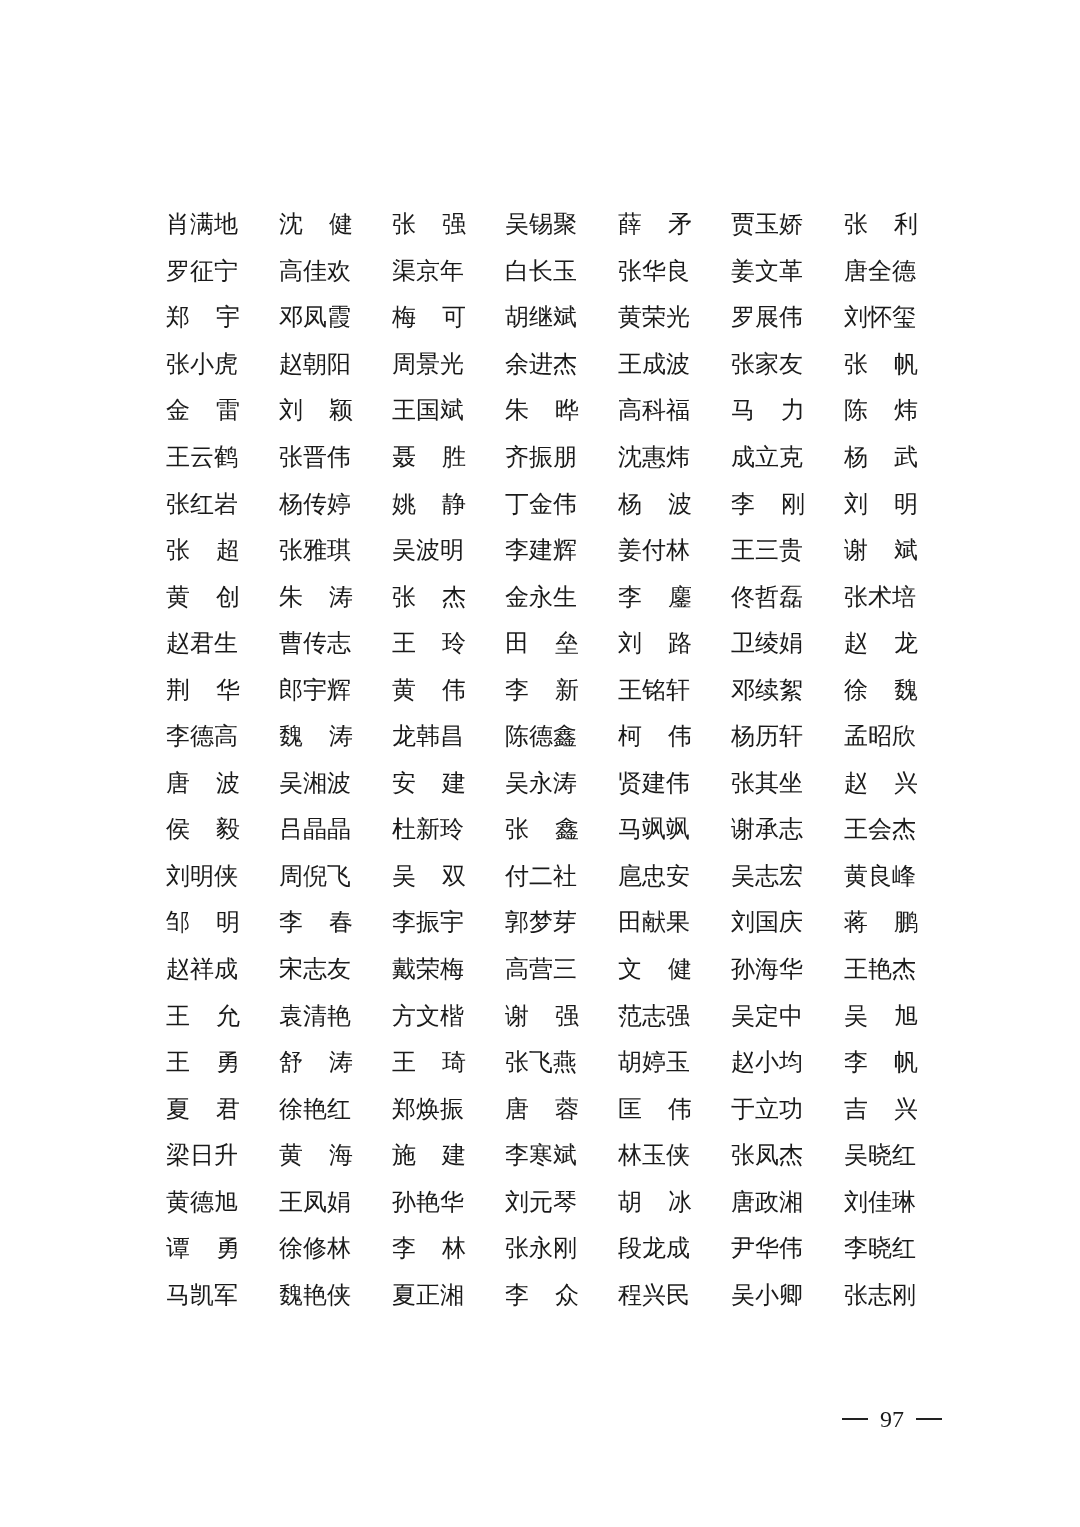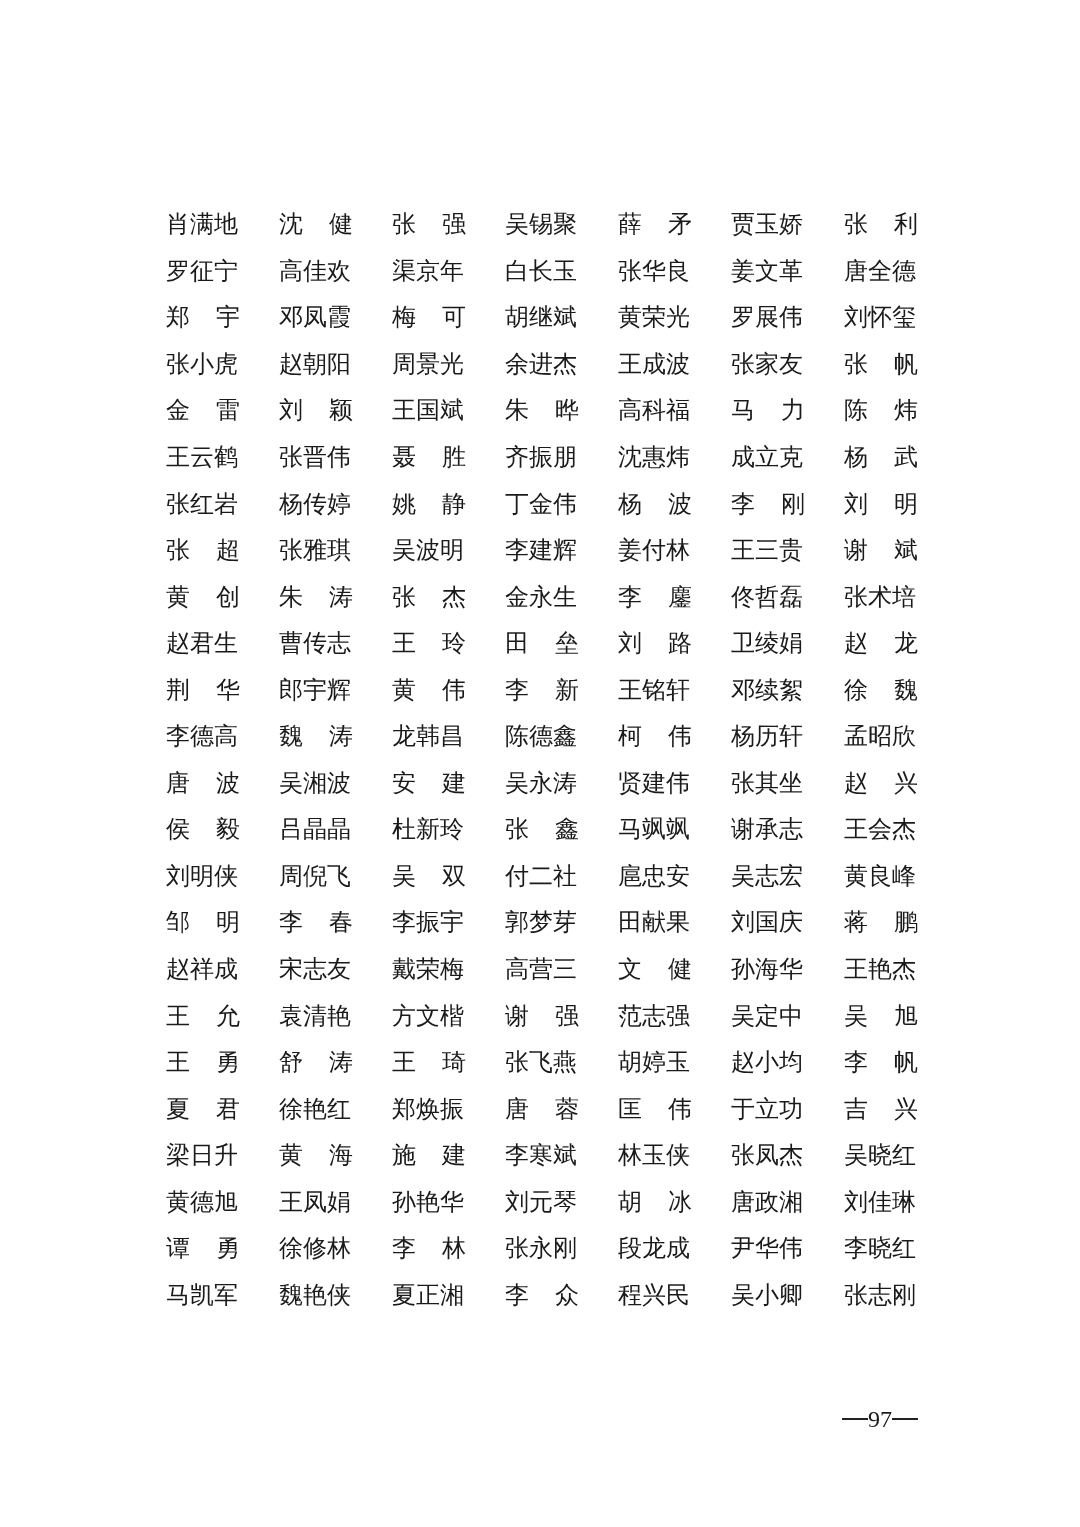--- a/index.html
+++ b/index.html
@@ -7,21 +7,21 @@
          font-family: "DejaVu Serif", "Liberation Serif", serif; color: #1a1a1a; }
   .page { position: absolute; left: 0; top: 0; width: 1080px; height: 1527px; background: #fff; }
   .names { position: absolute; left: 166px; top: 201px; width: 760px; }
   .row { display: flex; height: 46.55px; align-items: center; }
   .name { width: 113px; flex: none; font-size: 24px; line-height: 30px; white-space: nowrap;
           display: flex; letter-spacing: 0; }
   .name.three { justify-content: flex-start; width: 76px; margin-right: 37px; }
   .name.two { justify-content: space-between; width: 74px; margin-right: 39px; }
   .name span { display: inline-block; width: 24px; text-align: center; }
   .page-number { position: absolute; left: 842px; top: 1404px; font-size: 24px; line-height: 30px;
-                 font-family: "Liberation Serif", serif; color: #1a1a1a; display: flex; align-items: center; }
+                 font-family: "Liberation Serif", serif; color: #1a1a1a; display: flex; align-items: center; gap: 12px; }
   .dash { display: inline-block; width: 26px; height: 1.5px; background: #222; }
 </style>
 </head>
 <body>
 
 <div class="page">
   <div class="names" id="names">
       <div class="row">
         <div class="name three">
           <span>肖</span>

